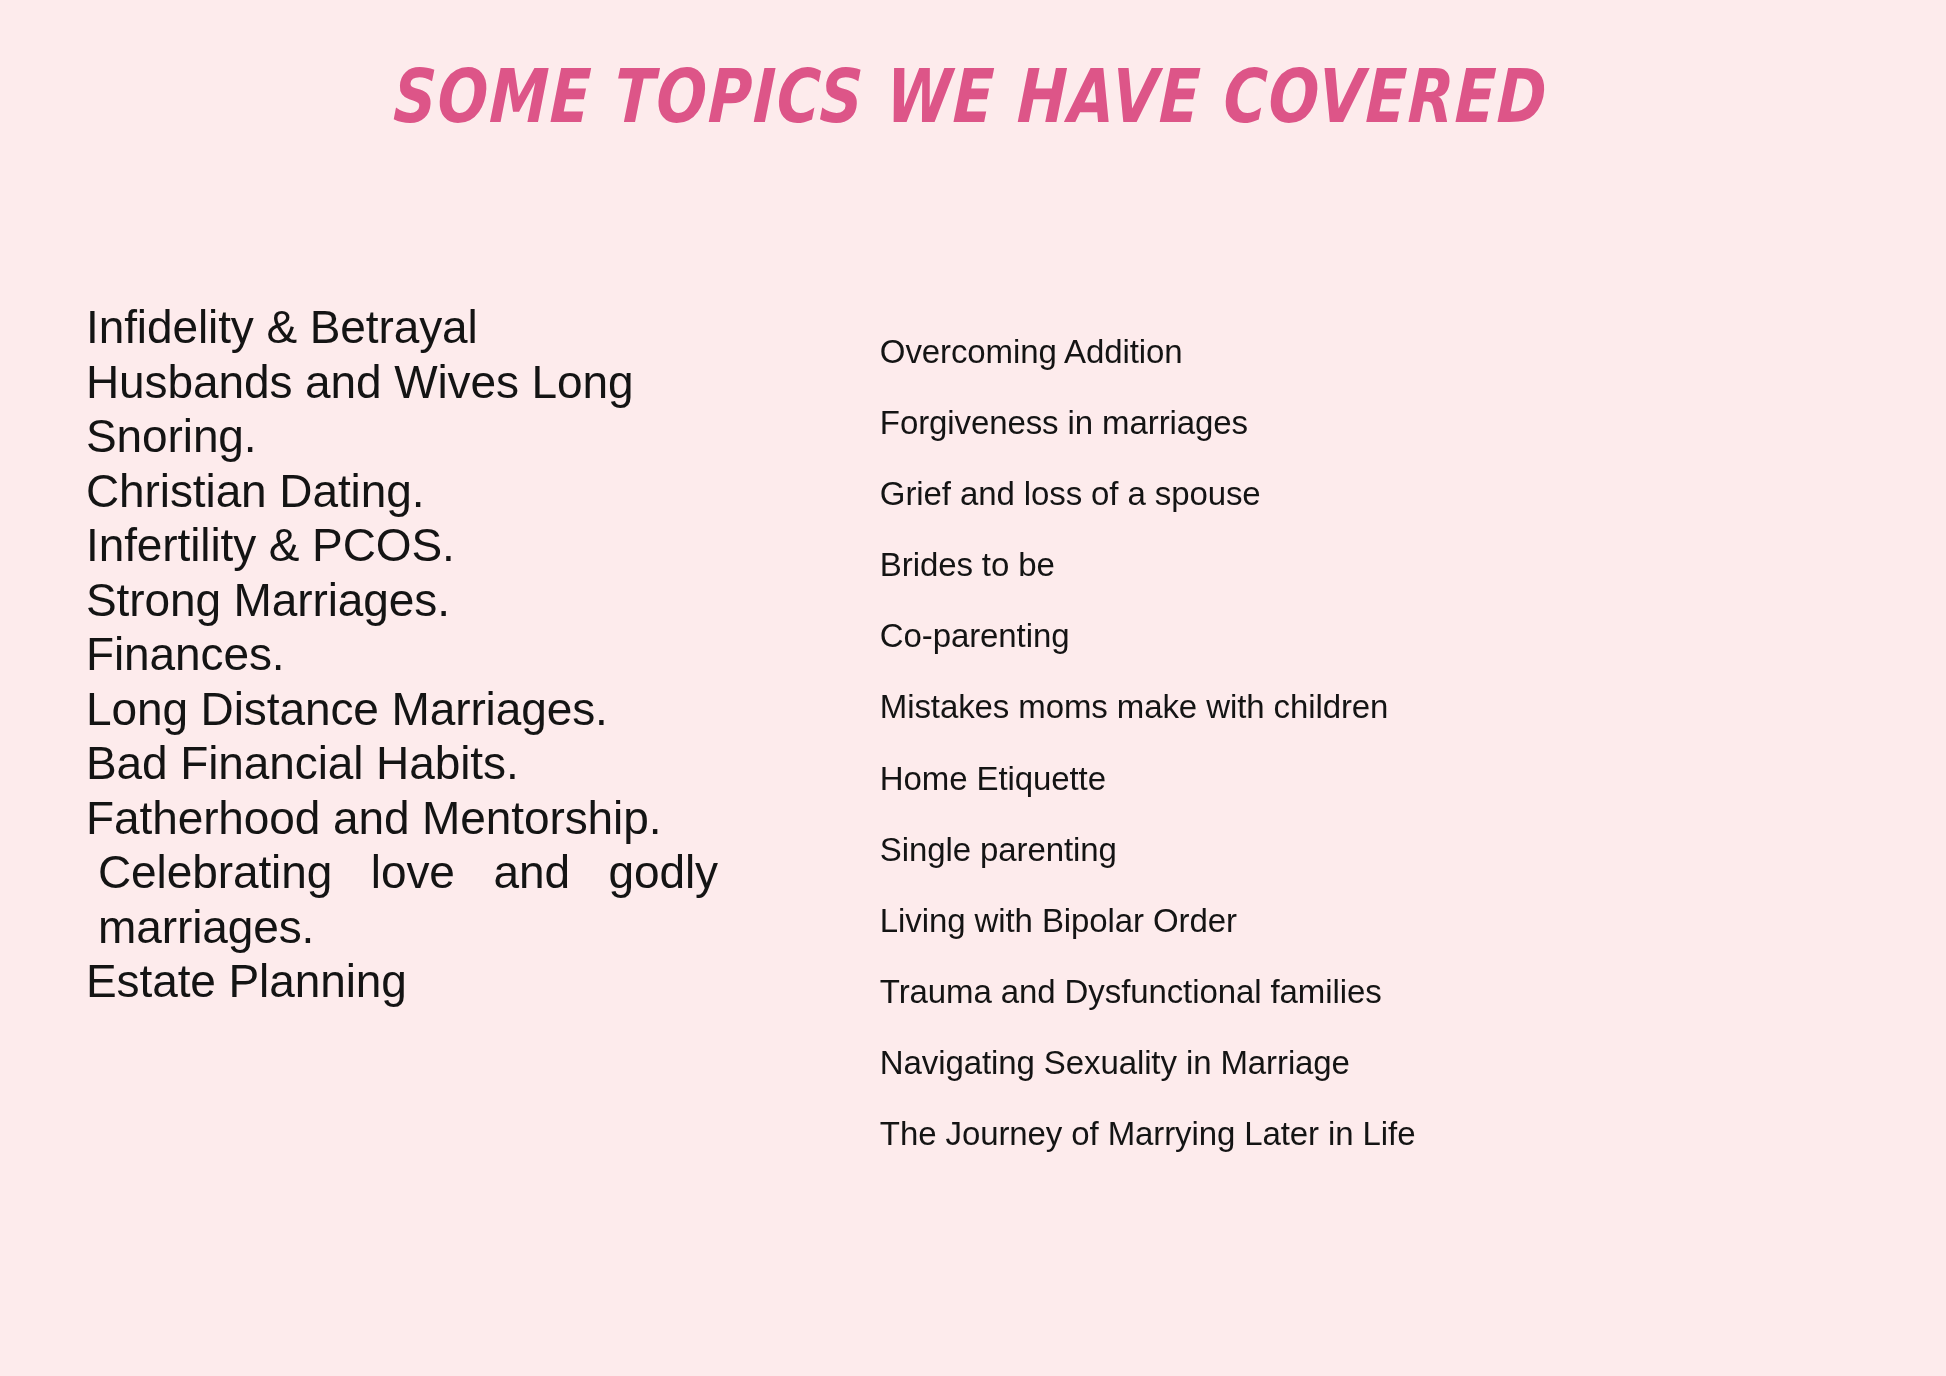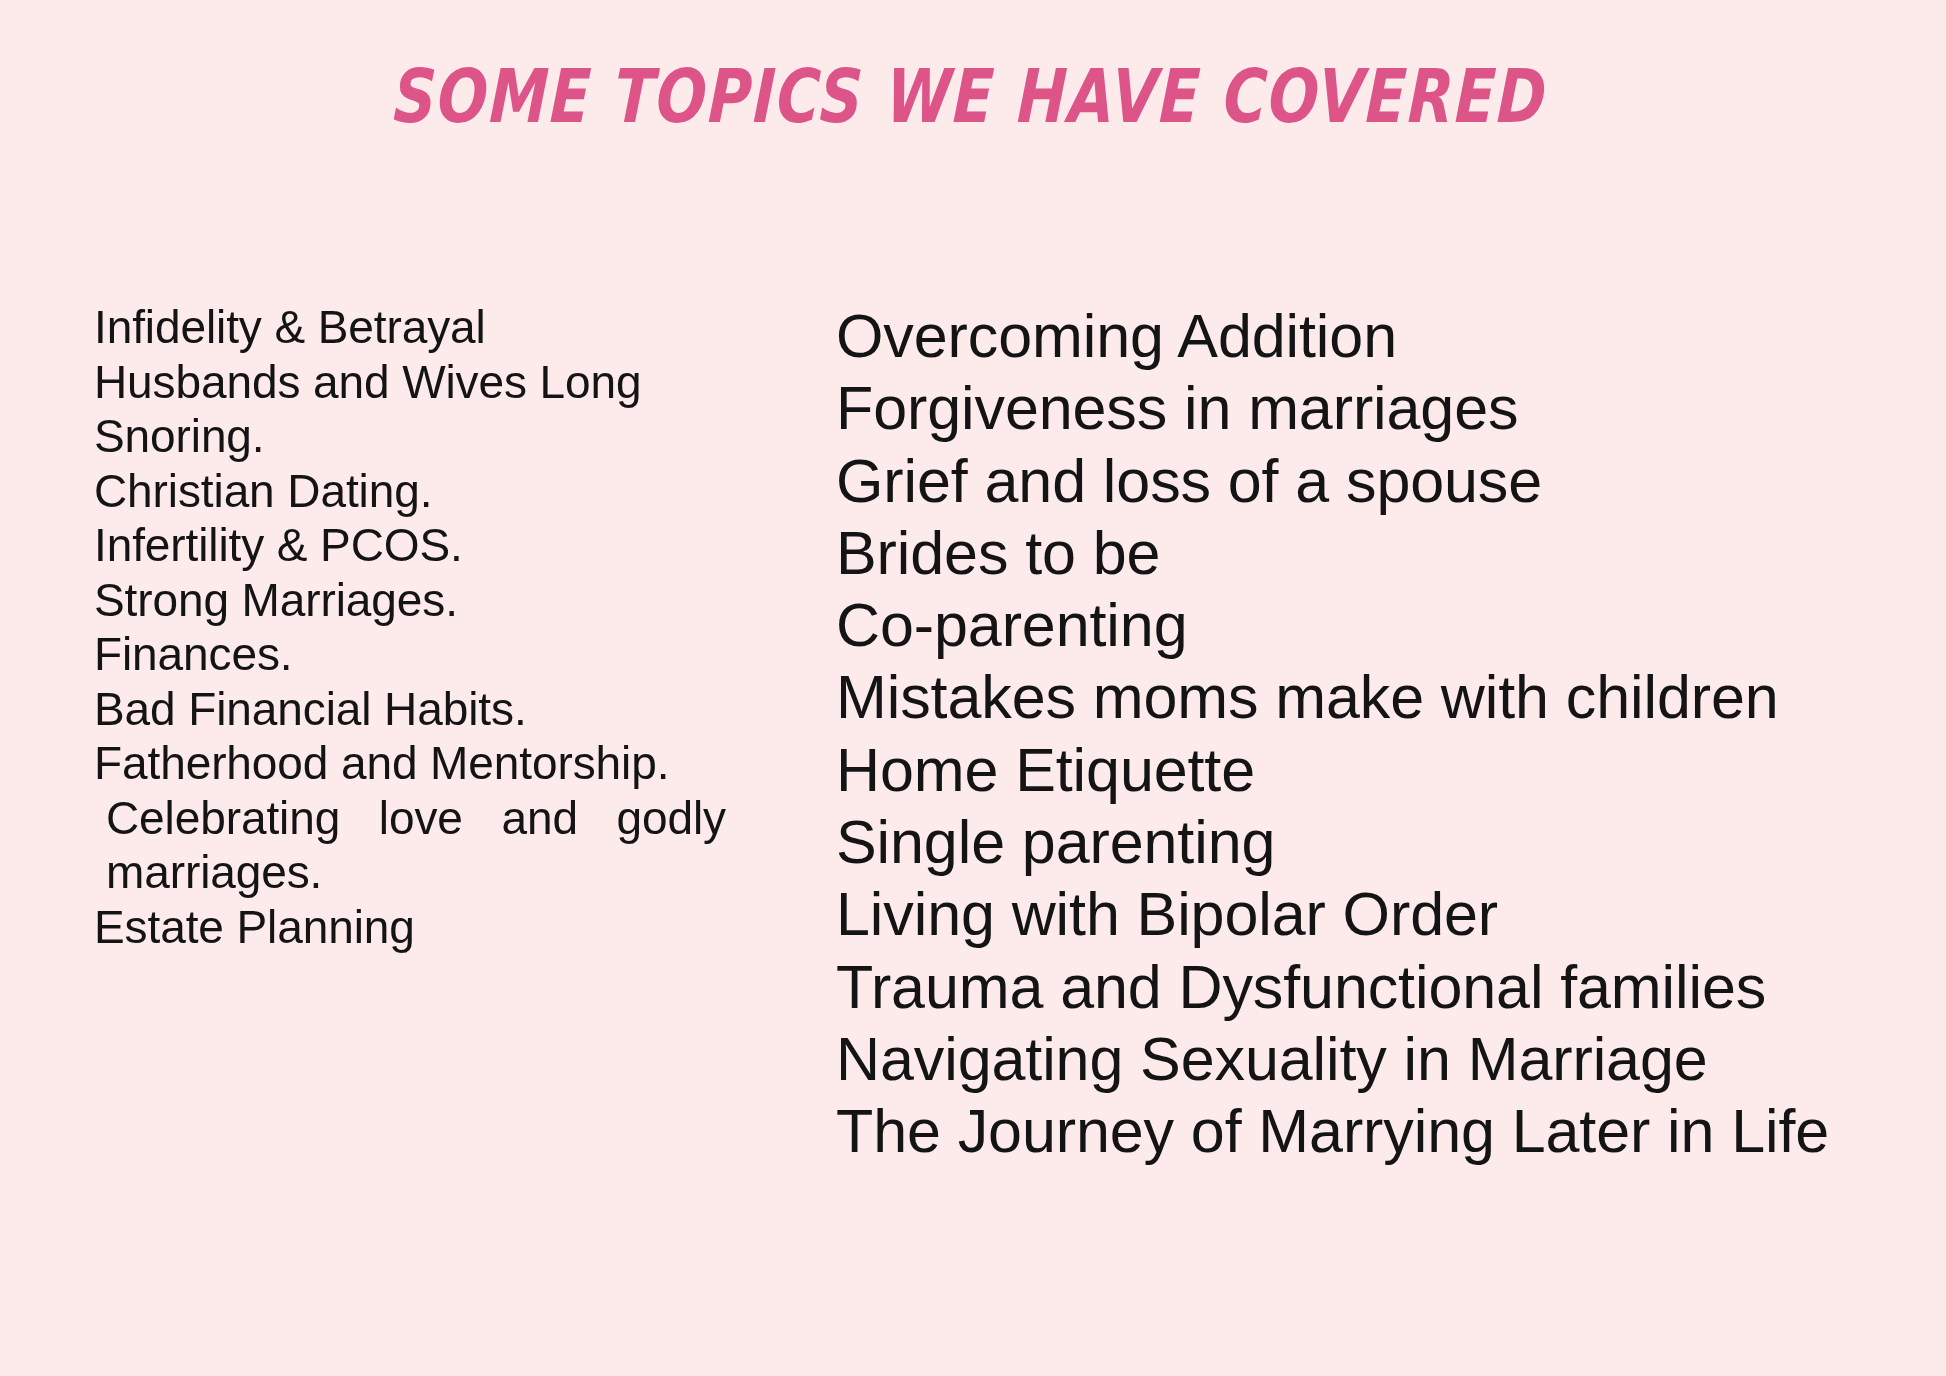--- a/index.html
+++ b/index.html
@@ -41,21 +41,21 @@
     text-transform: uppercase;
     transform: scaleX(0.80) skewX(-3deg);
     transform-origin: center top;
     white-space: nowrap;
   }
 
   
   .columns {
     position: absolute;
     top: 300px;
-    left: 8px;
+    left: 0;
     width: 1706px;
     height: 1000px;
     display: flex;
     flex-direction: row;
     align-items: flex-start;
   }
   .col {
     box-sizing: border-box;
   }
   .col-left {
@@ -86,22 +86,23 @@
     white-space: nowrap;
   }
   .topic.wrap {
     white-space: normal;
     text-align: justify;
     text-align-last: left;
     width: 620px;
     margin-left: 12px;
   }
   .col-right .topic {
-    font-size: 61px;
+    font-size: 33px;
     line-height: 1.185;
+    margin-top: 32px;
   }
 </style>
 </head>
 <body>
 
 <div id="poster">
 
   <div class="title-wrap">
     <div class="title" style="font-size: 74px;">SOME TOPICS WE HAVE COVERED</div>
   </div>
@@ -110,20 +111,21 @@
 
     <div class="col col-left">
       <ul class="topic-list" id="left-list">
           <li class="topic">Infidelity &amp; Betrayal</li>
           <li class="topic">Husbands and Wives Long</li>
           <li class="topic">Snoring.</li>
           <li class="topic">Christian Dating.</li>
           <li class="topic">Infertility &amp; PCOS.</li>
           <li class="topic">Strong Marriages.</li>
           <li class="topic">Finances.</li>
+          <li class="topic">Long Distance Marriages.</li>
           <li class="topic">Bad Financial Habits.</li>
           <li class="topic">Fatherhood and Mentorship.</li>
           <li class="topic wrap">Celebrating love and godly marriages.</li>
           <li class="topic">Estate Planning</li>
         </ul>
     </div>
 
     <div class="col col-right">
       <ul class="topic-list" id="right-list">
           <li class="topic">Overcoming Addition</li>

